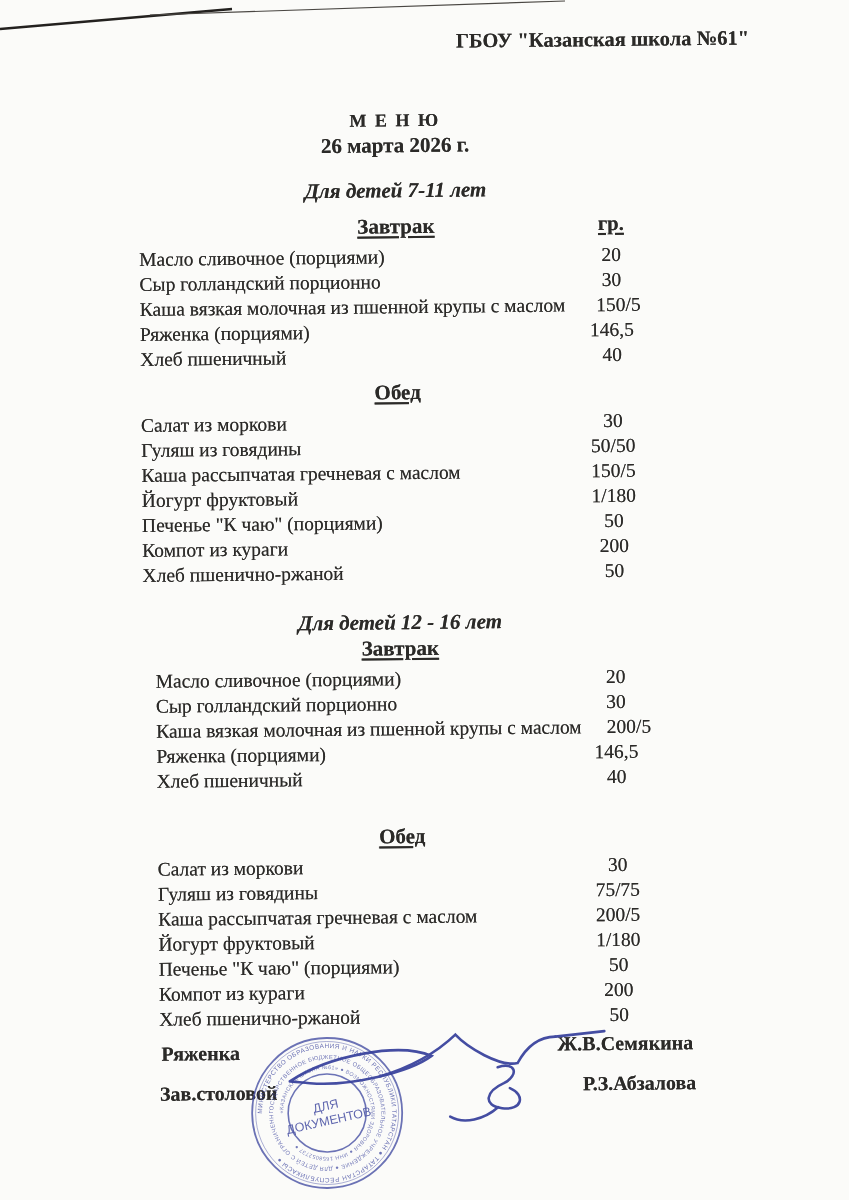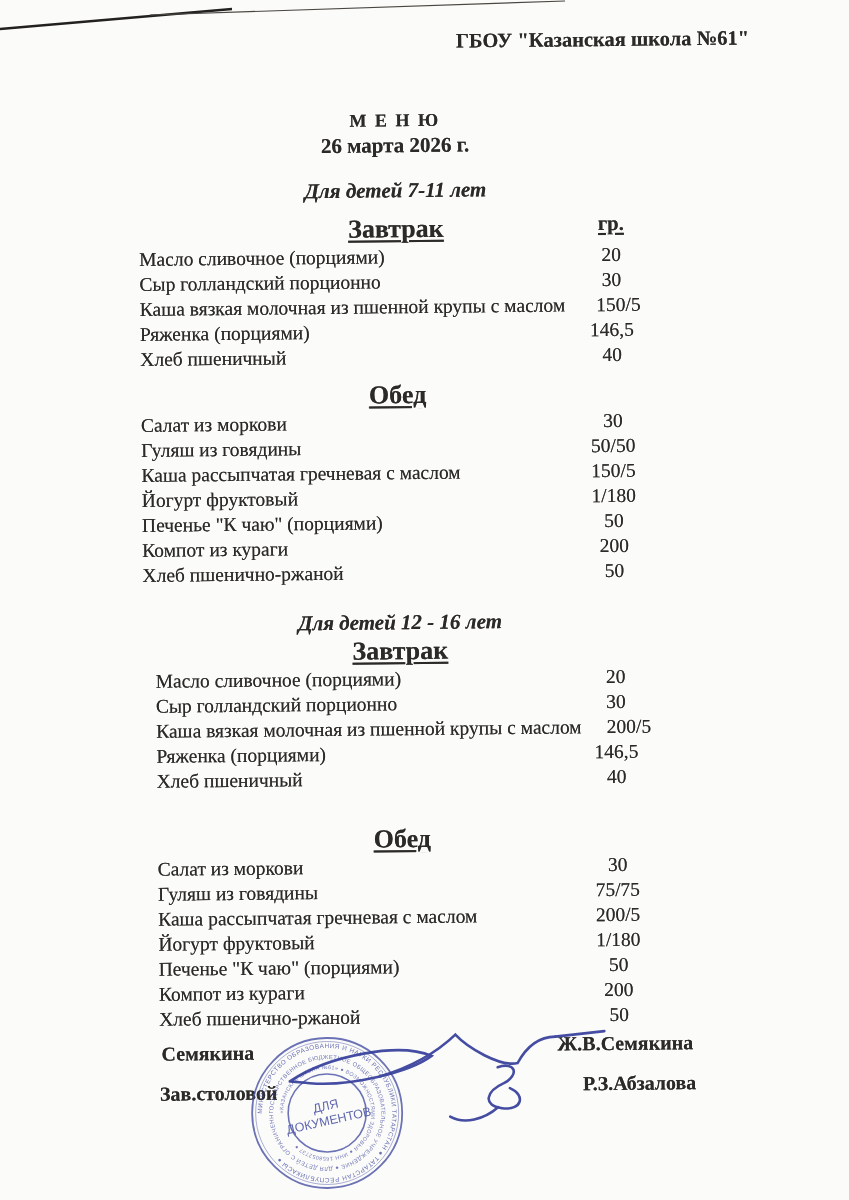--- a/index.html
+++ b/index.html
@@ -17,21 +17,21 @@
   .center-col{position:absolute;left:55px;width:690px;text-align:center;}
   .doc-title{top:110px;font-weight:bold;font-size:18px;letter-spacing:2px;}
   .doc-date{top:133px;font-weight:bold;font-size:21px;}
   .age-heading{font-weight:bold;font-style:italic;font-size:21px;}
   .age-1{top:178px;}
   .age-2{top:610px;}
 
   .meal{position:absolute;left:55px;width:690px;}
   .meal-head{position:relative;text-align:center;height:30px;}
   .meal-title{
-    font-weight:bold;font-size:26px;
+    font-weight:bold;font-size:21px;
     text-decoration:underline;text-decoration-thickness:2px;text-underline-offset:3px;
   }
   .unit-head{
     position:absolute;right:70px;width:120px;text-align:center;
     font-weight:bold;font-size:20.5px;
     text-decoration:underline;text-decoration-thickness:2px;text-underline-offset:3px;
   }
   .unit-head:empty{text-decoration:none;}
   .meal-b1{top:214px;}
   .meal-l1{top:380px;}
@@ -196,21 +196,21 @@
         <span class="dish">Компот из кураги</span>
         <span class="wt">200</span>
       </div>
       <div class="row">
         <span class="dish">Хлеб пшенично-ржаной</span>
         <span class="wt">50</span>
       </div>
     </div>
   </div>
 
-  <div class="sig-label lbl-director txt">Семякина</div>
+  <div class="sig-label lbl-director txt">Ряженка</div>
   <div class="sig-label name-director txt">Ж.В.Семякина</div>
   <div class="sig-label lbl-steward txt">Зав.столовой</div>
   <div class="sig-label name-steward txt">Р.З.Абзалова</div>
 
   <div class="stamp-wrap">
     <svg width="200" height="200" viewBox="0 0 200 200" fill="none">
       <defs>
         <path id="ringA" d="M 100,100 m -65,0 a 65,65 0 1,1 130,0 a 65,65 0 1,1 -130,0"></path>
         <path id="ringB" d="M 100,100 m -54,0 a 54,54 0 1,1 108,0 a 54,54 0 1,1 -108,0"></path>
         <path id="ringC" d="M 100,100 m -44,0 a 44,44 0 1,1 88,0 a 44,44 0 1,1 -88,0"></path>

